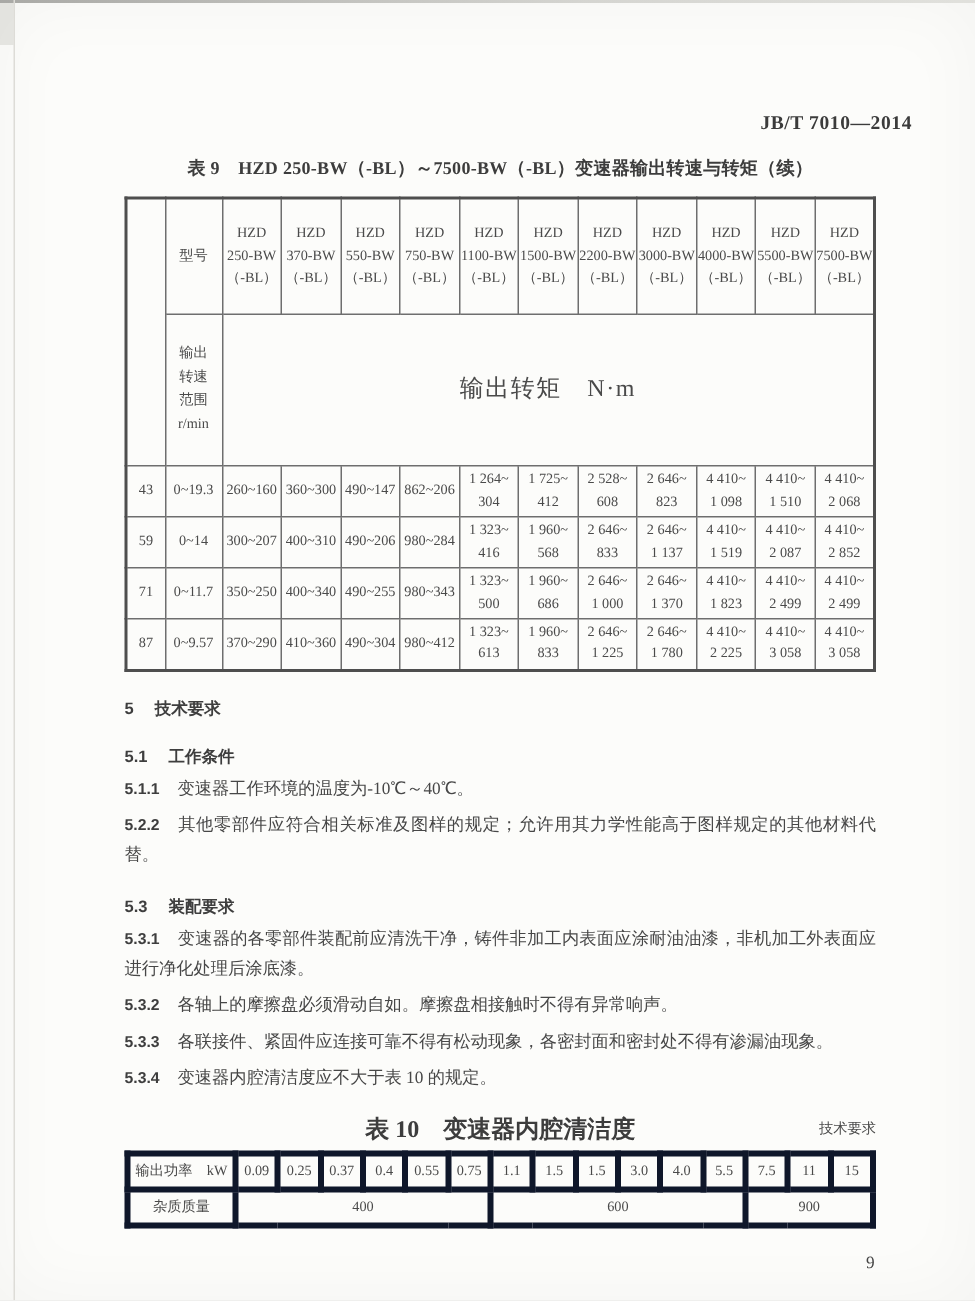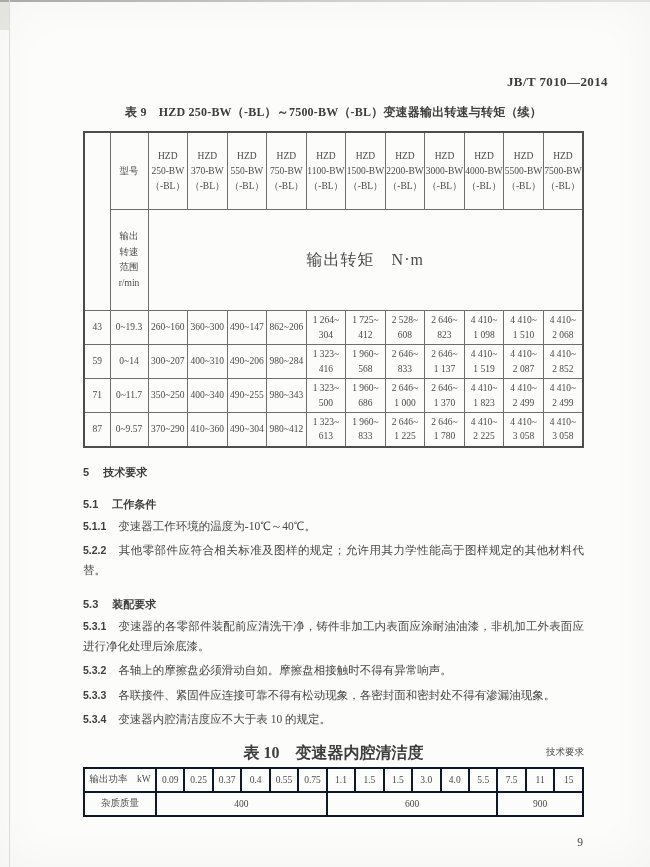--- a/index.html
+++ b/index.html
@@ -54,21 +54,21 @@
   .sec-p .num {
     font-family:"Liberation Sans", sans-serif; font-weight:bold;
     font-size:10.5px; margin-right:12px; color:#3e3e3e;
   }
 
   .t10-caption { position:relative; margin-top:13px; height:16px; }
   .t10-title { text-align:center; font-weight:bold; font-size:16px; color:#3d3d3d; }
   .t10-unit { position:absolute; right:0; top:3px; font-size:9.5px; font-weight:normal; color:#4a4a4a; }
   .t10 { margin-top:8px; border:2px solid #4e4e4e; }
   .t10 td {
-    border:2px solid #0f172a; text-align:center; vertical-align:middle;
+    border:4px solid #0f172a; text-align:center; vertical-align:middle;
     font-size:9.5px; color:#4a4a4a; height:24px; padding:0; overflow:hidden;
   }
   .page-num { position:absolute; right:67px; bottom:19px; font-size:11.5px; color:#454545; }
 </style>
 </head>
 <body>
 
 <div class="page">
   <div class="scan-top"></div>
   <div class="scan-left"></div>

